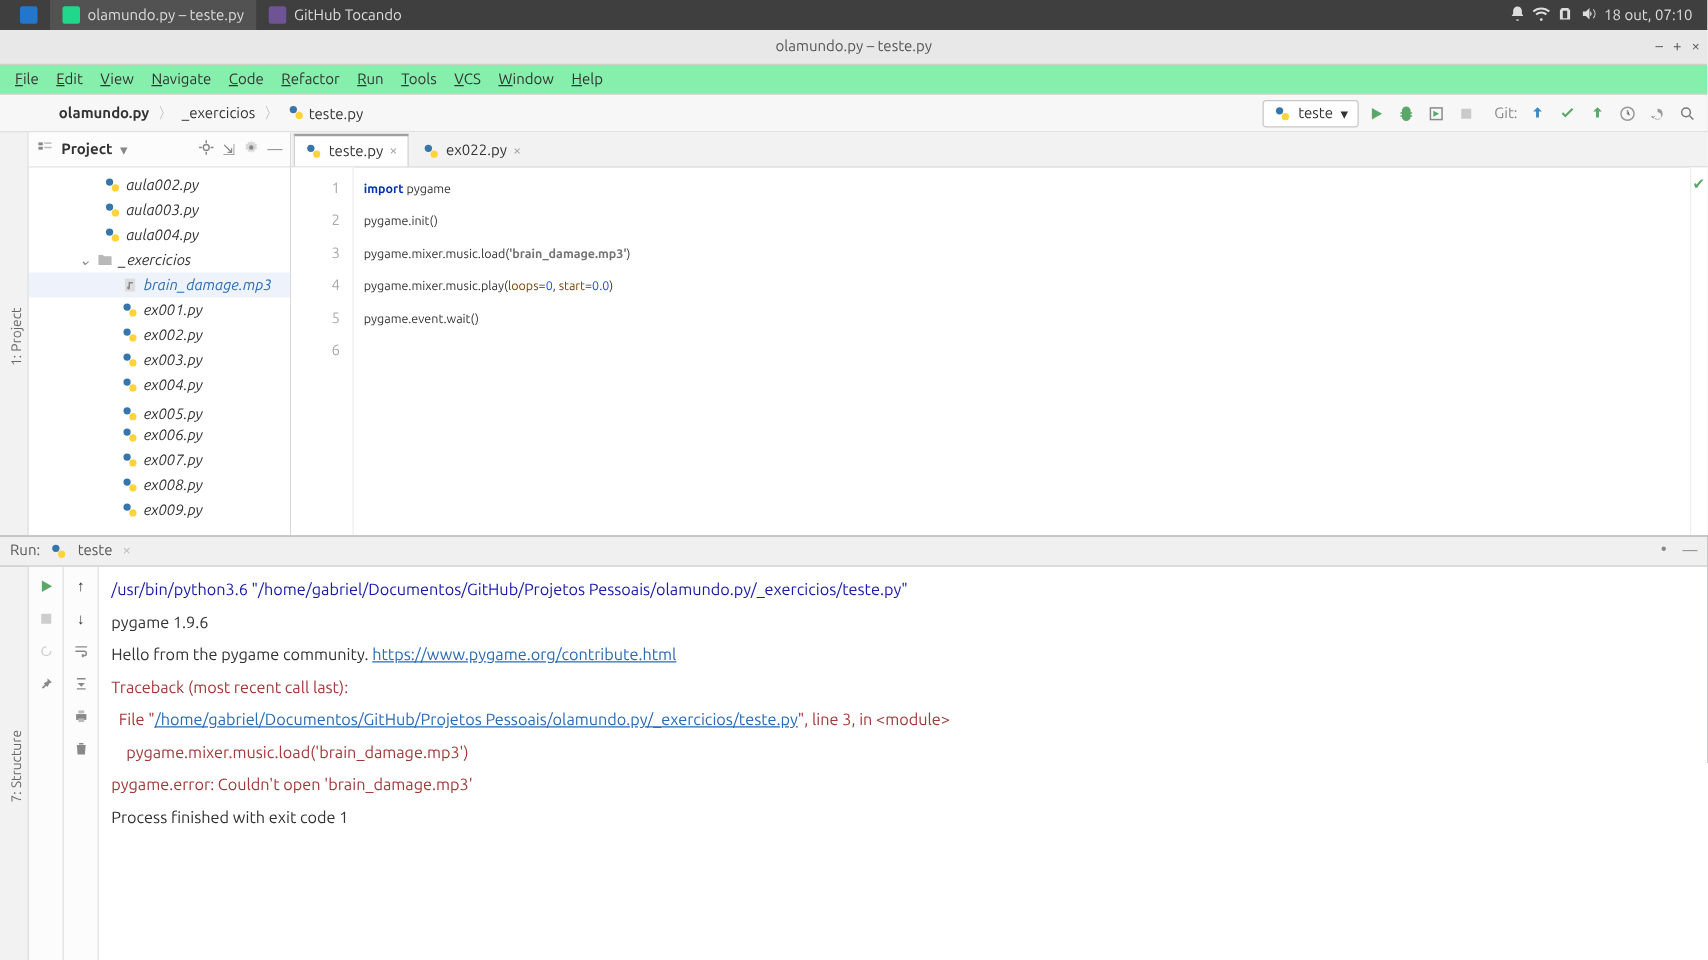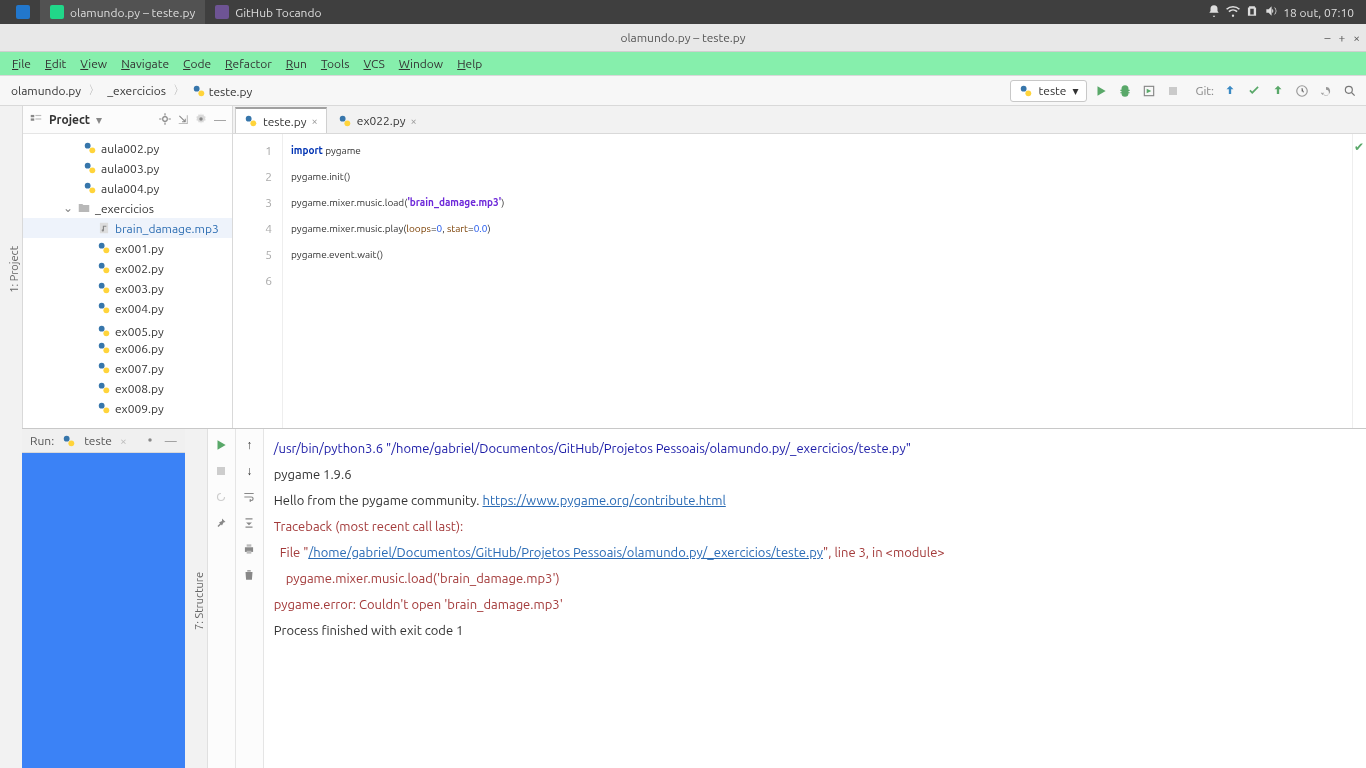--- a/index.html
+++ b/index.html
@@ -31,42 +31,42 @@
   
   .main-split { display: flex; height: 322px; }
   .left-gutter { width: 23px; background: #f2f2f2; border-right: 1px solid #d9d9d9; display: flex; flex-direction: column; align-items: center; padding-top: 4px; gap: 14px; writing-mode: vertical-rl; }
   .left-gutter .gtab { transform: rotate(180deg); font-size: 11px; color: #666; cursor: pointer; padding: 4px 2px; display: flex; align-items: center; }
   
   .project-panel { width: 210px; background: #fff; border-right: 1px solid #d9d9d9; display: flex; flex-direction: column; }
   .proj-header { height: 28px; border-bottom: 1px solid #e5e5e5; display: flex; align-items: center; padding: 0 6px; gap: 6px; background: #fcfcfc; font-size: 12px; }
   .proj-header .title { font-weight: 600; }
   .proj-header .sp { flex: 1; }
   .tree { flex: 1; overflow: auto; padding: 4px 0; }
-  .tree-node { display: flex; align-items: center; height: 20px; padding-left: 60px; gap: 4px; font-size: 12px; cursor: pointer; }
+  .tree-node { display: flex; align-items: center; height: 20px; padding-left: 60px; gap: 4px; font-size: 12px; cursor: pointer; font-style: italic; }
   .tree-node.folder { padding-left: 40px; }
   .tree-node.sel { color: #2c6db2; background: #eef3fb; }
   .tree-node .fico { width: 14px; height: 14px; }
   
   .editor-area { flex: 1; display: flex; flex-direction: column; background: #fff; min-width: 0; }
   .editor-tabs { height: 28px; border-bottom: 1px solid #d9d9d9; display: flex; align-items: flex-end; background: #f2f2f2; }
   .etab { height: 26px; padding: 0 8px; display: flex; align-items: center; gap: 5px; font-size: 12px; border: 1px solid transparent; border-bottom: none; cursor: pointer; margin-left: 2px; }
   .etab.active { background: #fff; border-color: #d0d0d0; border-top: 2px solid #a0a0a0; }
   .etab .close { color: #999; font-size: 11px; }
   .editor-split { flex: 1; display: flex; min-height: 0; }
   .gutter { width: 50px; background: #fff; border-right: 1px solid #eee; text-align: right; padding: 4px 10px 0 0; color: #aaa; font-family: "DejaVu Sans Mono", monospace; font-size: 12px; line-height: 26px; }
   .code { flex: 1; padding: 4px 8px 0 8px; font-family: "DejaVu Sans Mono", monospace; font-size: 10px; line-height: 26px; white-space: pre; position: relative; }
   .code .kw { color: #0033b3; font-weight: bold; }
-  .code .str { color: #6d28d9; font-weight: bold; }
+  .code .str { color: #737373; font-weight: bold; }
   .code .num { color: #1750eb; }
   .code .arg { color: #7a3e00; }
   .code .line.current { background: #fcfce8; }
   .right-gutter-strip { width: 14px; background: #fff; border-left: 1px solid #eee; position: relative; }
   .right-gutter-strip .ok { position: absolute; top: 6px; left: 1px; color: #59a869; }
   
-  .run-panel { height: 340px; border-top: 1px solid #c8c8c8; display: flex; background: #3b82f6; margin-left: 22px; }
+  .run-panel { height: 340px; border-top: 1px solid #c8c8c8; display: flex; flex-direction: column; background: #0f172a; }
   .run-header { height: 24px; display: flex; align-items: center; padding: 0 8px; gap: 8px; background: #f0f0f0; border-bottom: 1px solid #d9d9d9; font-size: 12px; color: #555; }
   .run-header .sp { flex: 1; }
   .run-body { flex: 1; display: flex; min-height: 0; }
   .run-left-gutter { width: 23px; background: #f2f2f2; border-right: 1px solid #e0e0e0; display: flex; flex-direction: column; align-items: center; gap: 14px; padding-top: 4px; writing-mode: vertical-rl; }
   .run-left-gutter .gtab { transform: rotate(180deg); font-size: 11px; color: #666; cursor: pointer; padding: 4px 2px; }
   .run-toolbars { width: 56px; display: flex; }
   .run-tb-col { width: 28px; display: flex; flex-direction: column; align-items: center; gap: 10px; padding-top: 8px; border-right: 1px solid #e5e5e5; background: #fcfcfc; }
   .run-tb-col .ic { width: 16px; height: 16px; display: flex; align-items: center; justify-content: center; cursor: pointer; }
   .console { flex: 1; background: #fff; padding: 6px 10px; font-family: "DejaVu Sans Mono", monospace; font-size: 13px; line-height: 26px; white-space: pre-wrap; overflow: auto; color: #333; }
   .console .path { color: #1a1aa6; }
@@ -126,21 +126,21 @@
     <div class="item"><u>R</u>efactor</div>
     <div class="item"><u>R</u>un</div>
     <div class="item"><u>T</u>ools</div>
     <div class="item"><u>V</u>CS</div>
     <div class="item"><u>W</u>indow</div>
     <div class="item"><u>H</u>elp</div>
   </div>
 
 <div class="nav-bar">
   <div class="breadcrumbs" id="breadcrumbs">
-      <span class="crumb" style="font-weight: 400;">olamundo.py</span>
+      <span class="crumb" style="font-weight: 700; margin-left: 36px;">olamundo.py</span>
       <span class="crumb-sep">〉</span>
       <span class="crumb">_exercicios</span>
       <span class="crumb-sep">〉</span>
       <span class="crumb"><svg class="py-ico" style="vertical-align:-2px" viewBox="0 0 24 24">
           <circle cx="8" cy="8" r="5" fill="#3776ab"></circle>
           <circle cx="16" cy="16" r="5" fill="#ffd43b"></circle>
         </svg> teste.py</span>
     </div>
   <div class="spacer"></div>
   <div class="run-config">

